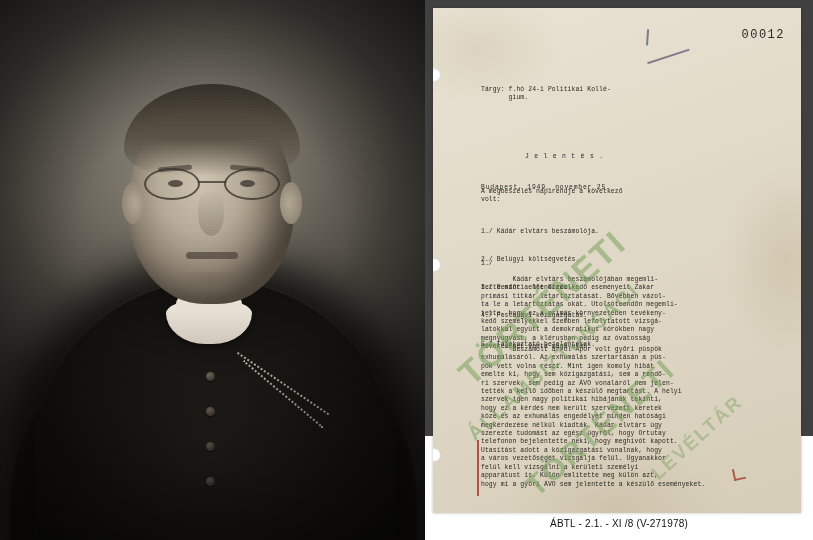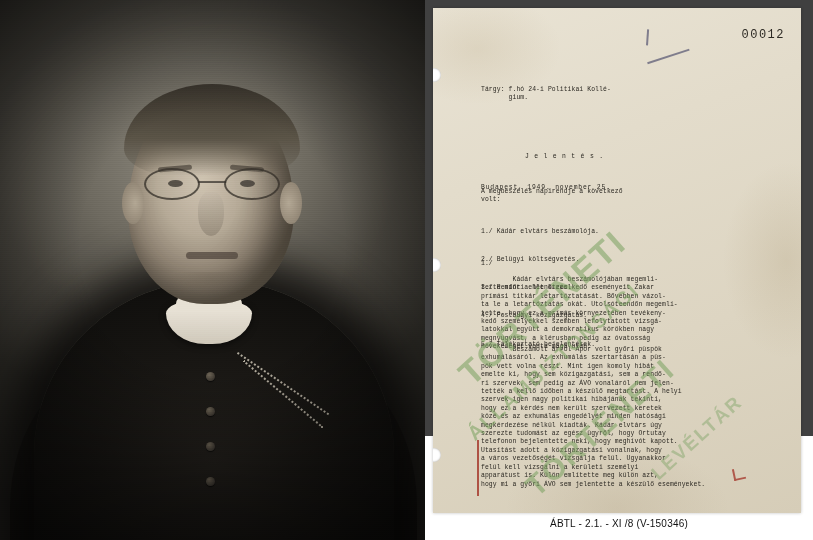--- a/index.html
+++ b/index.html
@@ -401,15 +401,15 @@
       <div class="red-mark"></div>
       <div class="red-mark2"></div>
 
       <div class="wm wm1">TÖRTÉNETI</div>
       <div class="wm wm2">ÁLLAMBIZTONSÁGI</div>
       <div class="wm wm3">TÖRTÉNETI</div>
       <div class="wm wm4">LEVÉLTÁR</div>
     </div>
   </div>
 
-  <div class="doc-caption">ÁBTL - 2.1. - XI /8 (V-150346)</div>
+  <div class="doc-caption">ÁBTL - 2.1. - XI /8 (V-271978)</div>
 
 </div>
 
 </body></html>

